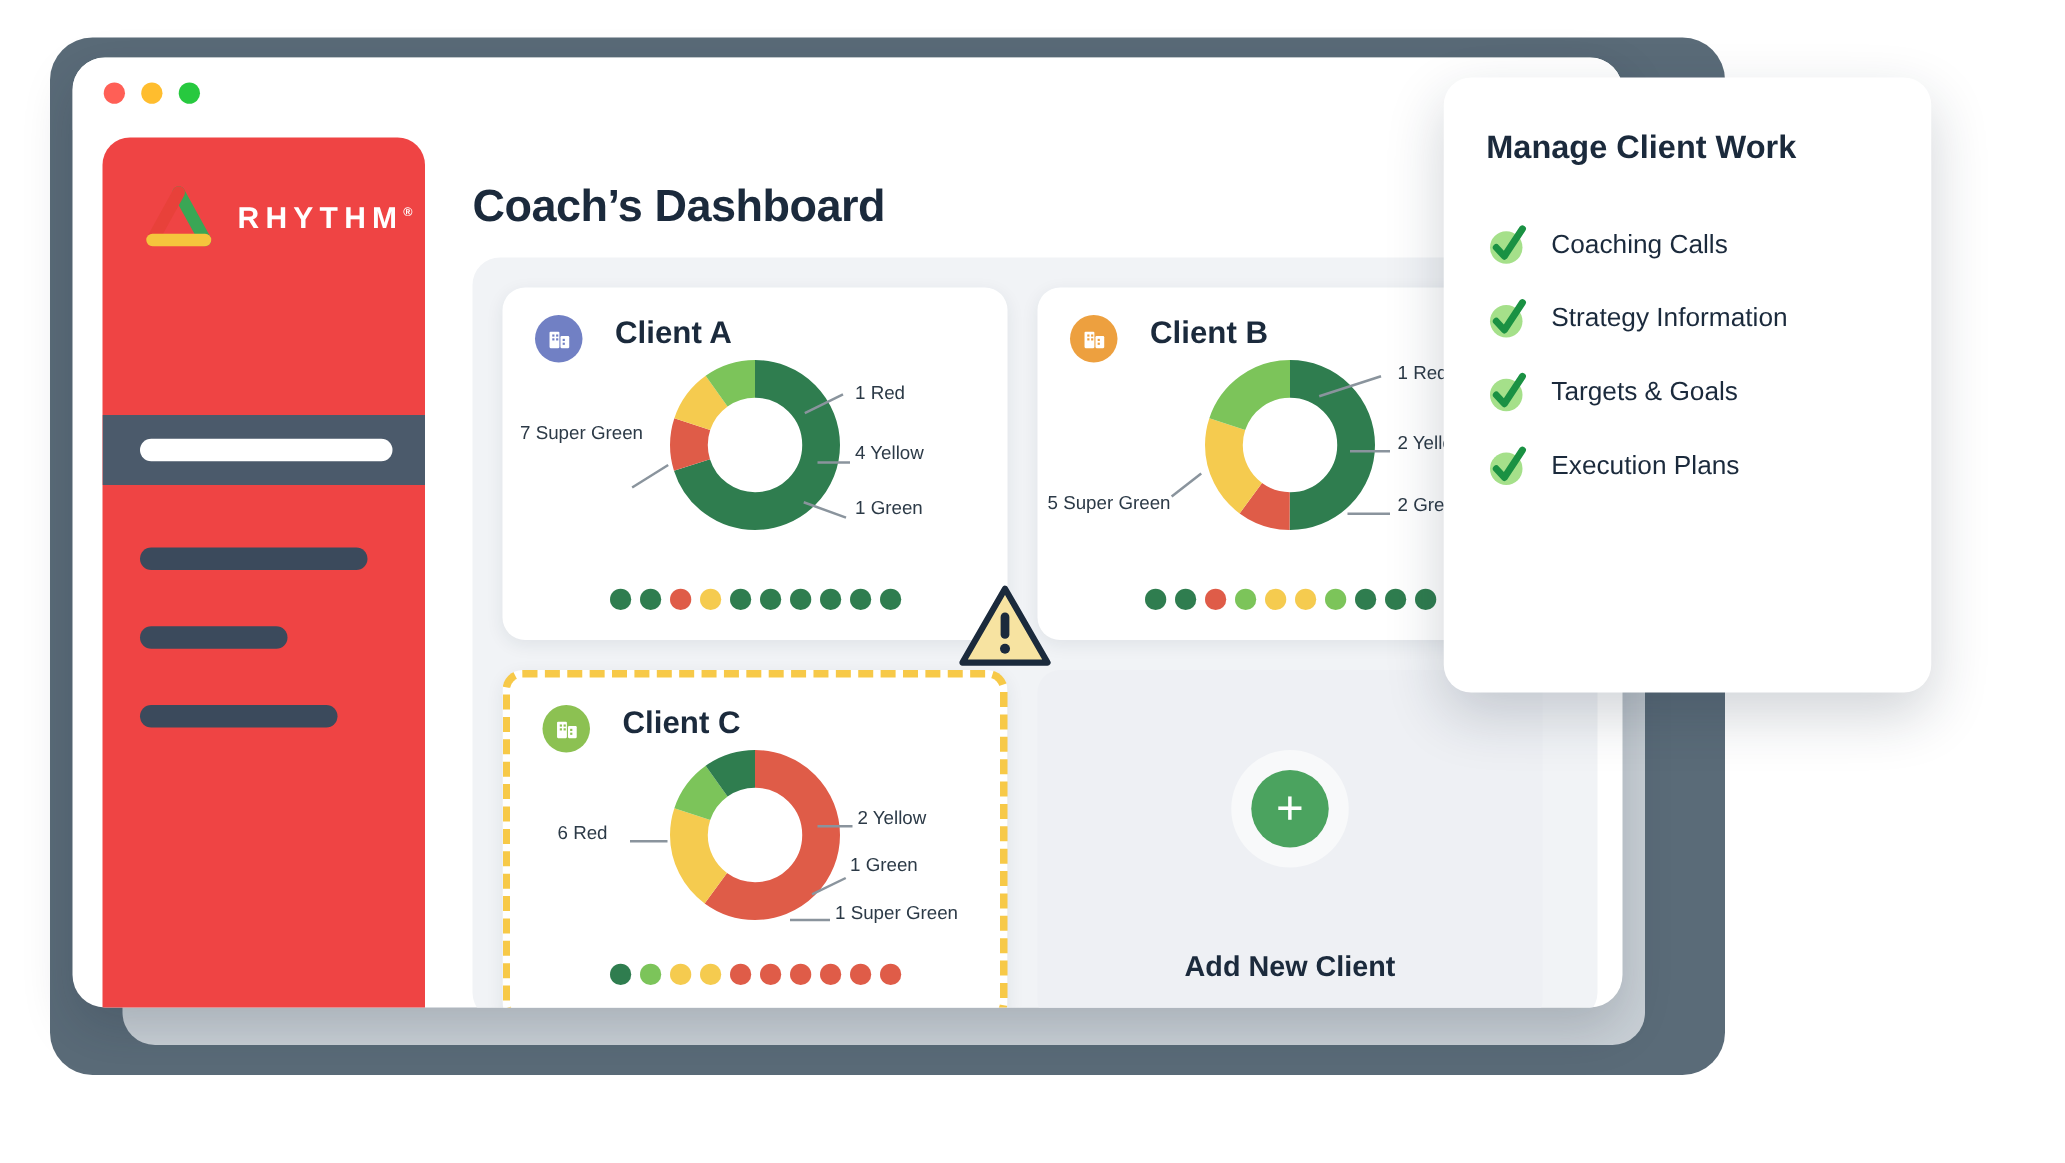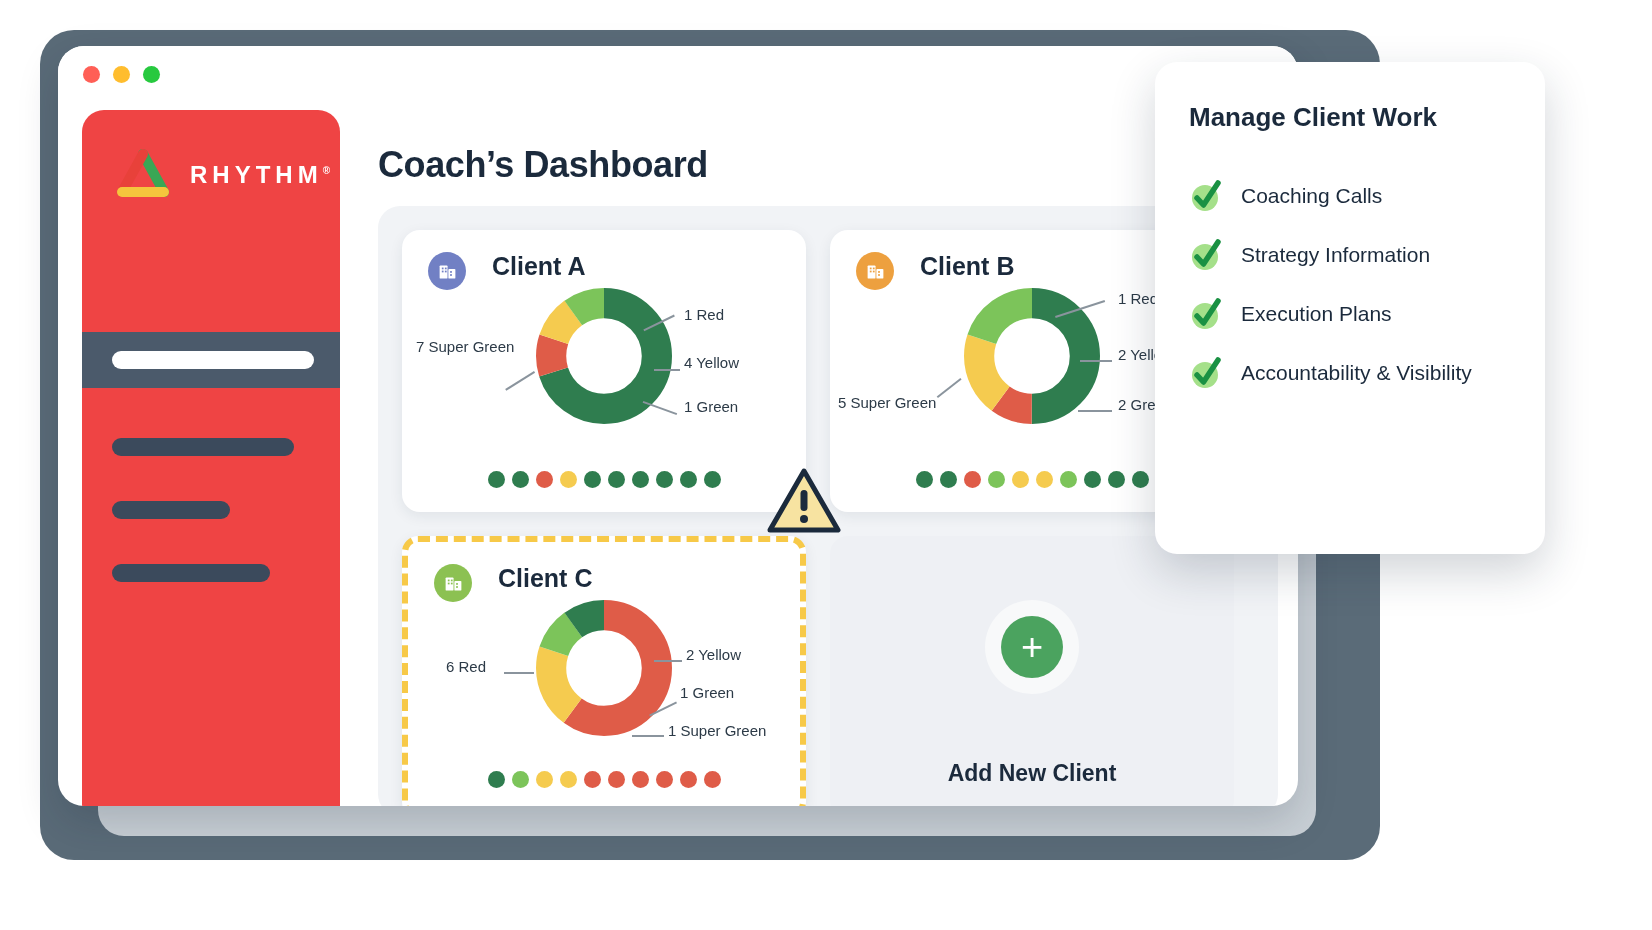--- a/index.html
+++ b/index.html
@@ -360,25 +360,25 @@
               <circle cx="16" cy="19" r="13" fill="#a5e08a"></circle>
               <path d="M8 19 L14.5 26 L29 4" fill="none" stroke="#1a9143" stroke-width="5.5" stroke-linecap="round" stroke-linejoin="round"></path>
             </svg></span>
           <span class="fp-label">Strategy Information</span>
         </div>
         <div class="fp-item">
           <span class="check-wrap"><svg width="34" height="34" viewBox="0 0 34 34">
               <circle cx="16" cy="19" r="13" fill="#a5e08a"></circle>
               <path d="M8 19 L14.5 26 L29 4" fill="none" stroke="#1a9143" stroke-width="5.5" stroke-linecap="round" stroke-linejoin="round"></path>
             </svg></span>
-          <span class="fp-label">Execution Plans</span>
+          <span class="fp-label">Targets &amp; Goals</span>
         </div>
         <div class="fp-item">
           <span class="check-wrap"><svg width="34" height="34" viewBox="0 0 34 34">
               <circle cx="16" cy="19" r="13" fill="#a5e08a"></circle>
               <path d="M8 19 L14.5 26 L29 4" fill="none" stroke="#1a9143" stroke-width="5.5" stroke-linecap="round" stroke-linejoin="round"></path>
             </svg></span>
-          <span class="fp-label">Accountability &amp; Visibility</span>
+          <span class="fp-label">Execution Plans</span>
         </div>
       </div>
   </div>
 
 </div>
 
 </body></html>

